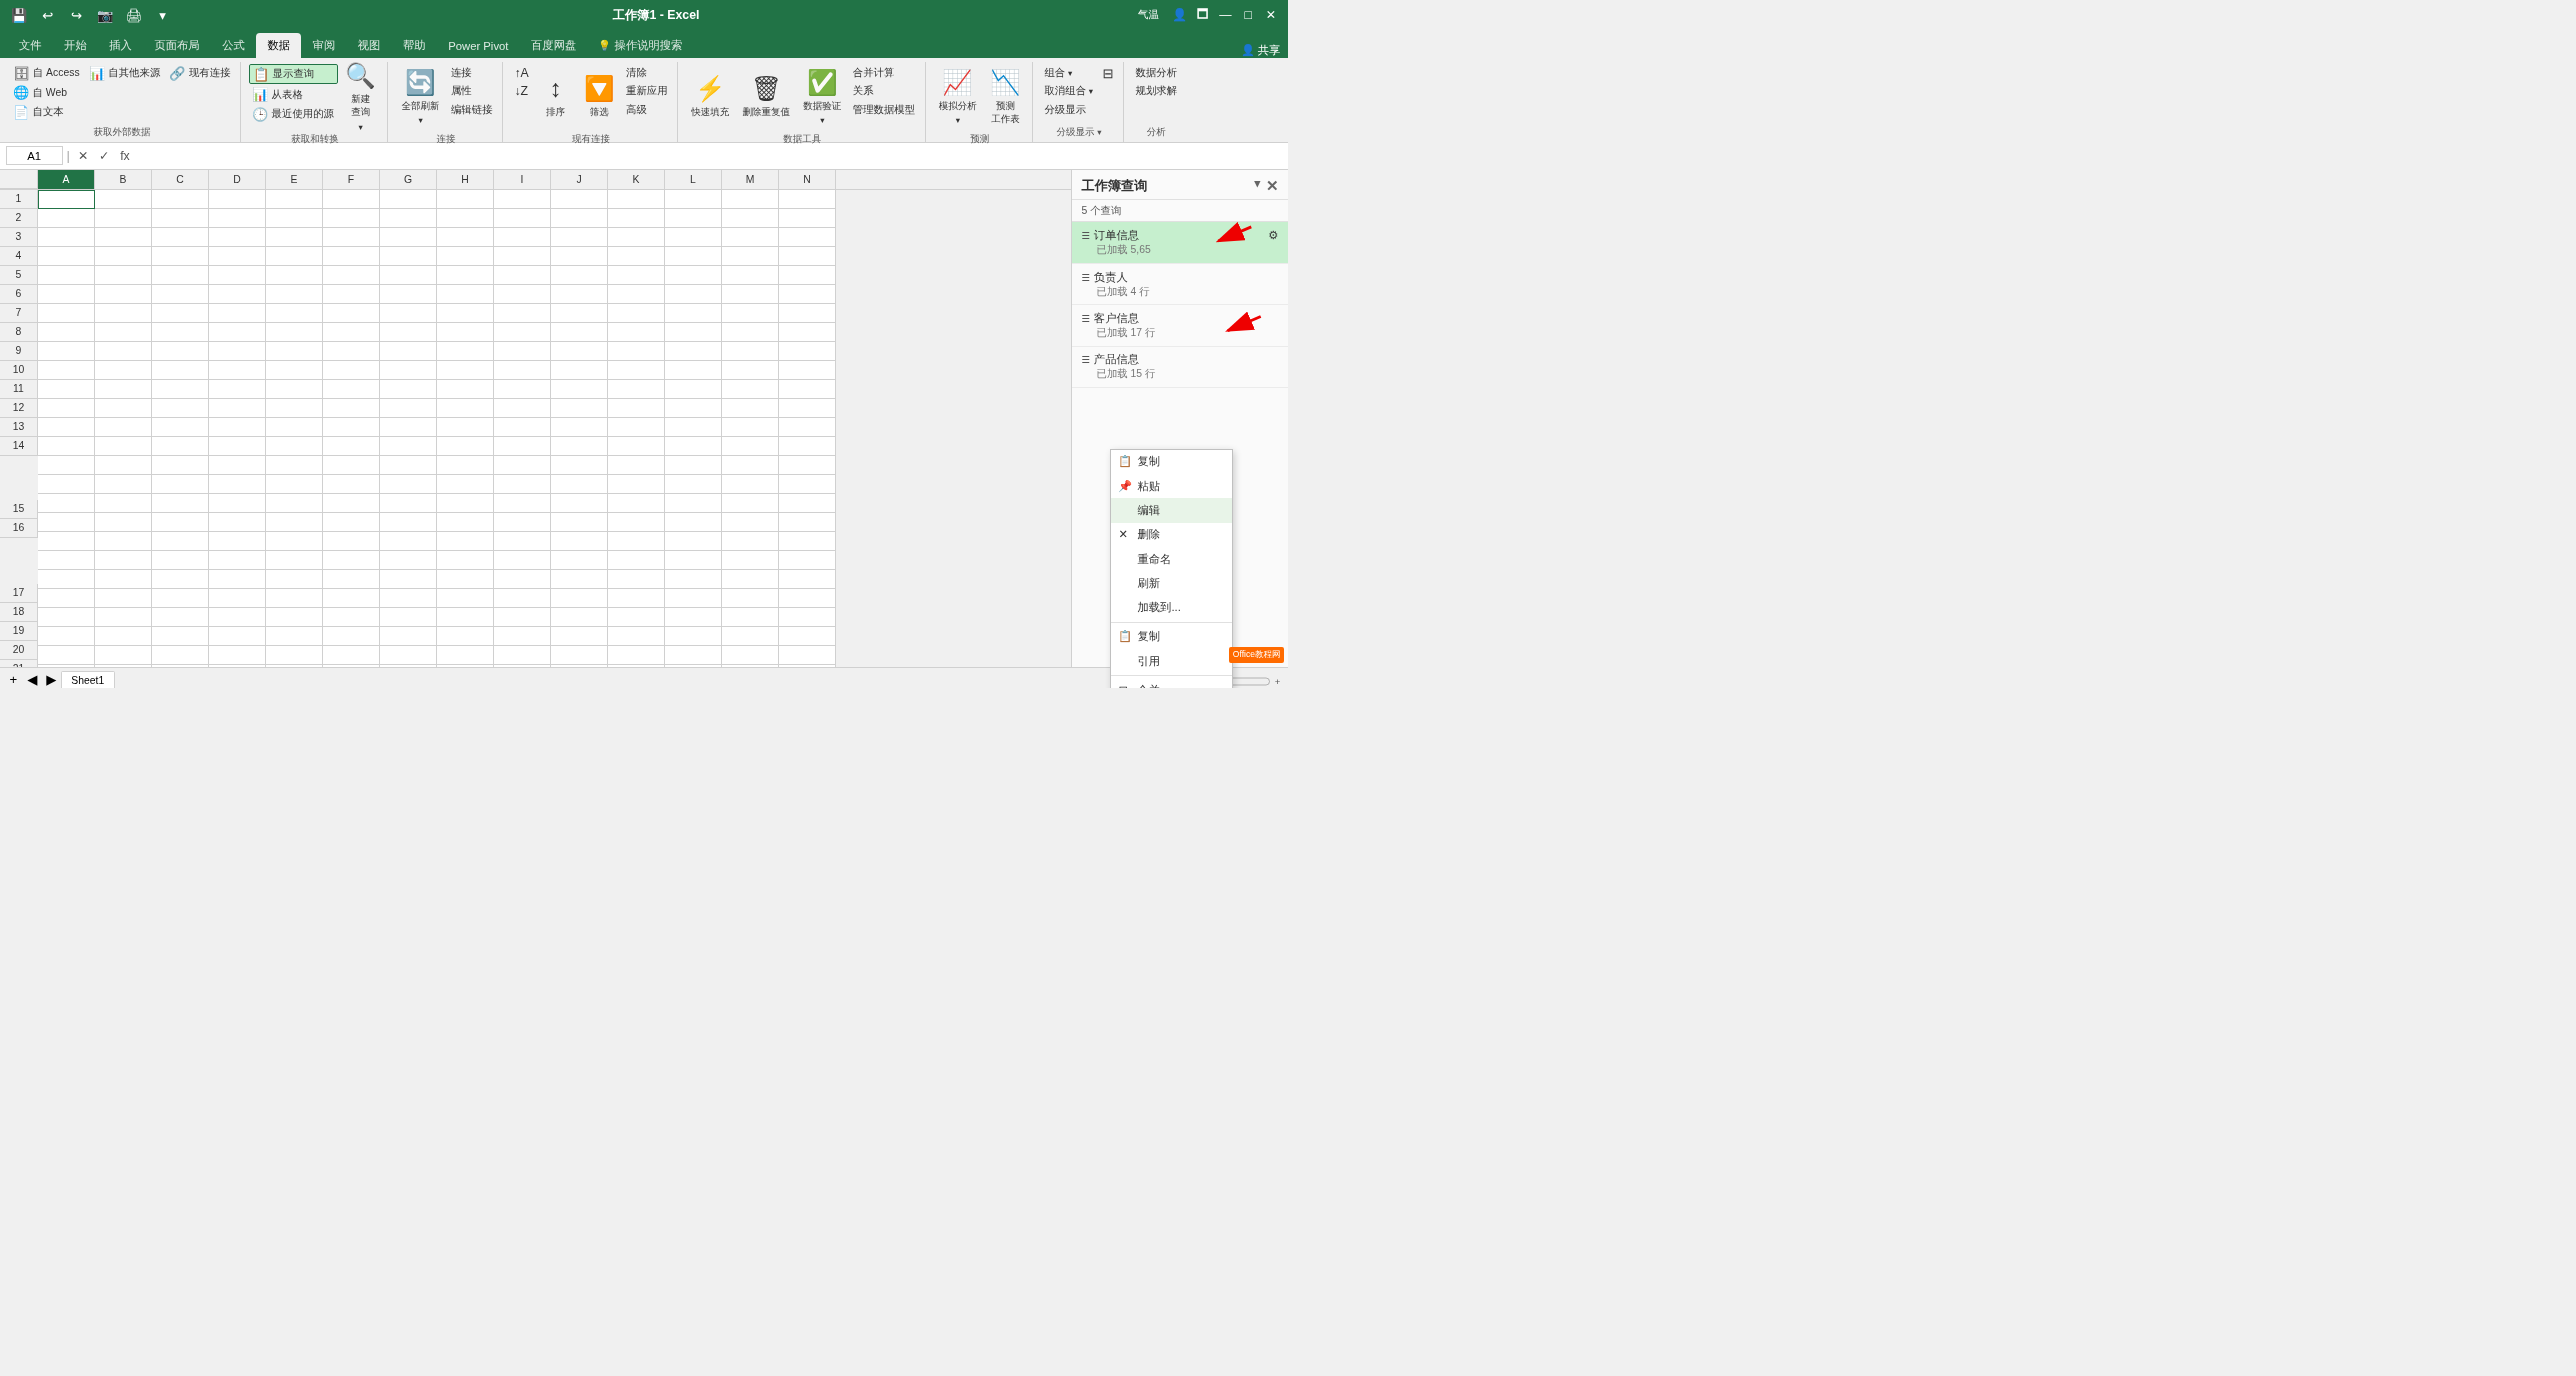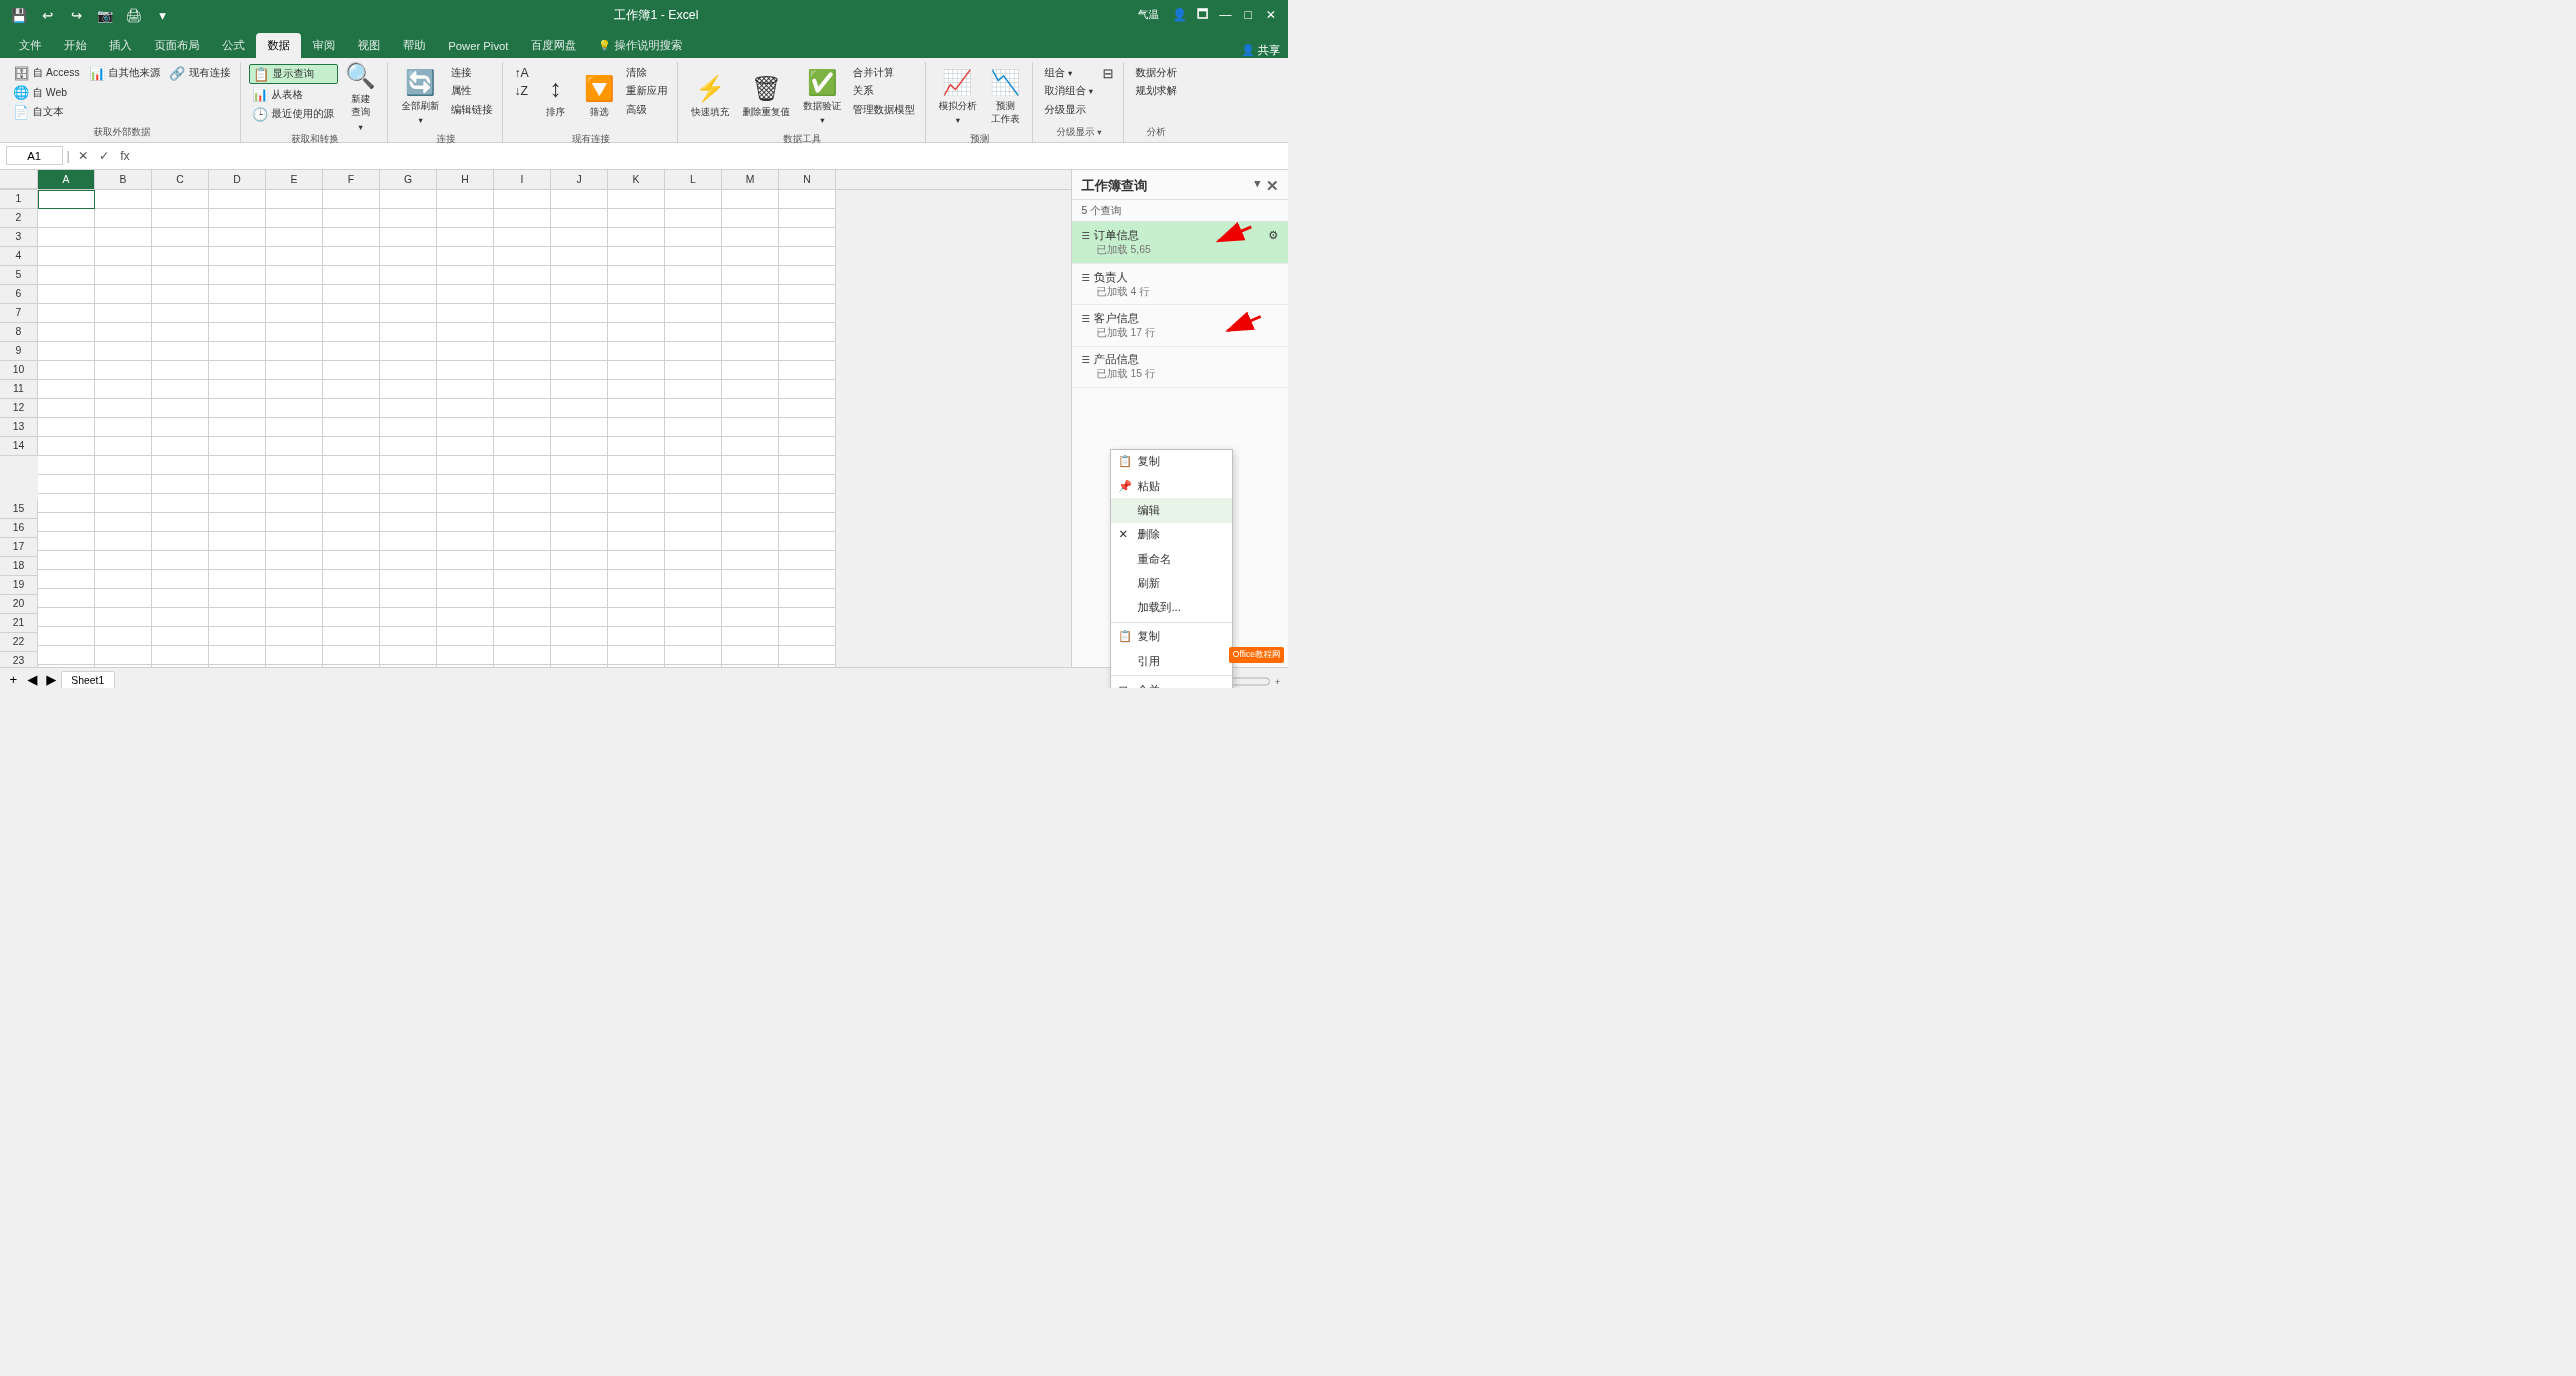--- a/index.html
+++ b/index.html
@@ -9,21 +9,21 @@
     .title-bar {
       height: 30px;
       background: #217346;
       display: flex;
       align-items: center;
       justify-content: space-between;
       padding: 0 7.6px;
       color: white;
     }
     .title-bar-left { display: flex; align-items: center; gap: 5.7px; }
-    .title-bar-center { font-size: 12.3px; color: white; flex: 1; text-align: center; }
+    .title-bar-center { font-size: 12.3px; color: white; flex: 1; text-align: center; font-weight: bold; }
     .title-bar-right { display: flex; align-items: center; gap: 3.8px; }
     .tb-icon { width: 19px; height: 19px; display: flex; align-items: center; justify-content: center; font-size: 12.3px; color: white; cursor: pointer; }
     .qat-btn { width: 23px; height: 21px; display: flex; align-items: center; justify-content: center; color: white; cursor: pointer; font-size: 13.2px; }
 
     
     .ribbon-tabs {
       height: 28px;
       background: #217346;
       display: flex;
       align-items: flex-end;
@@ -627,21 +627,21 @@
         <div class="row-header" style="height:19px;">7</div>
         <div class="row-header" style="height:19px;">8</div>
         <div class="row-header" style="height:19px;">9</div>
         <div class="row-header" style="height:19px;">10</div>
         <div class="row-header" style="height:19px;">11</div>
         <div class="row-header" style="height:19px;">12</div>
         <div class="row-header" style="height:19px;">13</div>
         <div class="row-header" style="height:19px;">14</div>
         <div class="row-header" style="height:19px;margin-top:44px;">15</div>
         <div class="row-header" style="height:19px;">16</div>
-        <div class="row-header" style="height:19px;">17</div>
+        <div class="row-header" style="height:19px;margin-top:46px;">17</div>
         <div class="row-header" style="height:19px;">18</div>
         <div class="row-header" style="height:19px;">19</div>
         <div class="row-header" style="height:19px;">20</div>
         <div class="row-header" style="height:19px;text-align:center;">21</div>
         <div class="row-header" style="height:19px;">22</div>
         <div class="row-header" style="height:19px;">23</div>
         <div class="row-header" style="height:19px;">24</div>
         <div class="row-header" style="height:19px;text-decoration:underline;">25</div>
         <div class="row-header" style="height:19px;">26</div>
 

